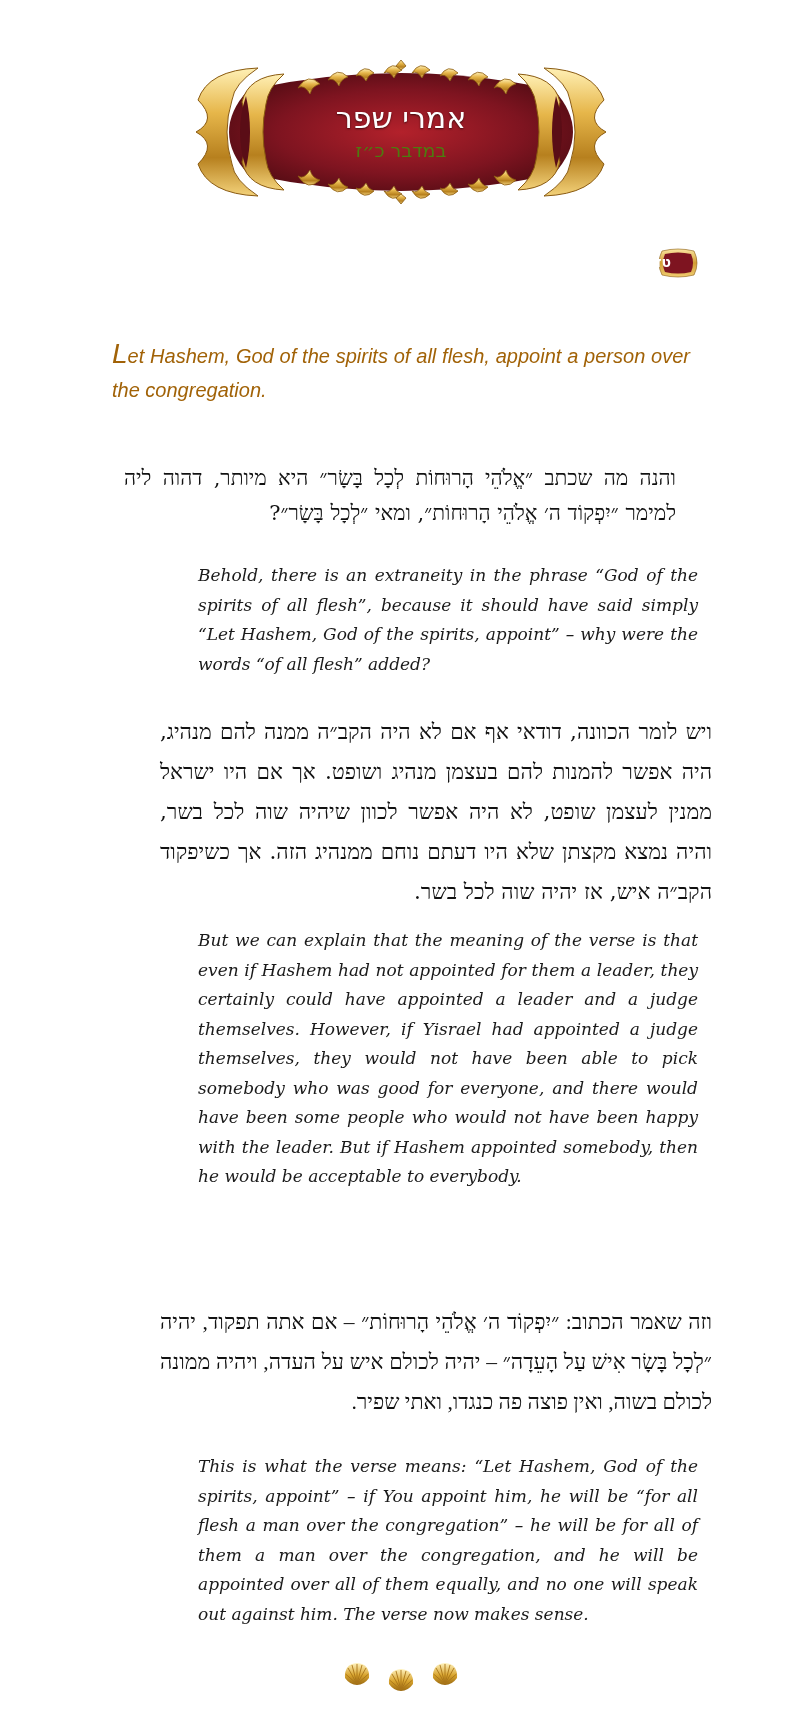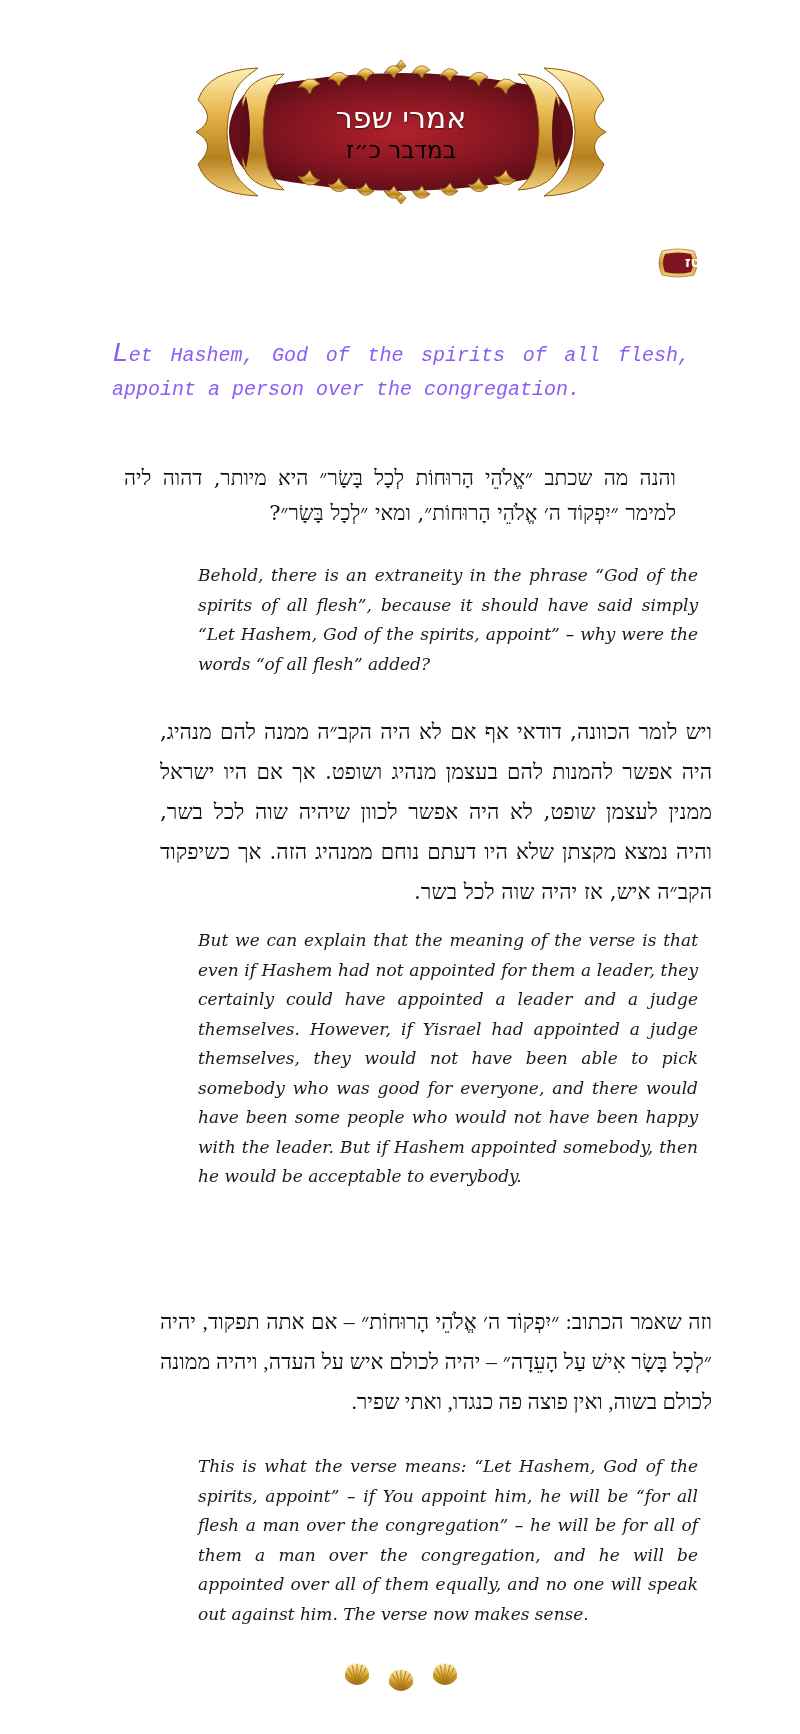--- a/index.html
+++ b/index.html
@@ -27,22 +27,22 @@
     }
     .banner-title {
       font-family: "DejaVu Sans", sans-serif;
       font-size: 30px; line-height: 36px;
       color: #ffffff;
       text-shadow: 0 1px 2px rgba(0,0,0,0.6);
       margin-top: -2px;
     }
     .banner-sub {
       font-family: "DejaVu Sans", sans-serif;
-      font-size: 23px; line-height: 24px;
-      color: #000000;
+      font-size: 19px; line-height: 24px;
+      color: #4d7c0f;
       margin-top: 2px;
     }
 
     
     .verse {
       position: absolute;
       left: 108px; top: 242px;
       width: 592px;
       direction: rtl; text-align: justify;
       font-family: "DejaVu Serif", serif;
@@ -53,36 +53,36 @@
     .verse-badge {
       display: inline-block;
       position: relative;
       width: 44px; height: 30px;
       vertical-align: -4px;
       margin-left: 8px;
     }
     .verse-badge svg { position: absolute; left: 0; top: 0; }
     .verse-badge span {
       position: absolute; left: 0; right: 0; top: 5px;
-      text-align: right;
+      text-align: left;
       font-family: "DejaVu Sans", sans-serif;
       font-size: 14px; line-height: 18px; font-weight: bold;
       color: #ffffff;
     }
 
     
     .translation {
       position: absolute;
       left: 112px; top: 337px;
       width: 578px;
-      font-family: Liberation Mono, monospace;
+      font-family: Liberation Sans, sans-serif;
       font-style: italic;
       font-size: 20px; line-height: 34px;
       text-align: justify;
-      color: #8b5cf6;
+      color: #a16207;
     }
     .dropcap { font-size: 28px; }
 
     
     .heb {
       position: absolute;
       left: 124px; width: 552px;
       direction: rtl; text-align: justify;
       font-family: "DejaVu Serif", serif;
       font-size: 21px; line-height: 35px;

